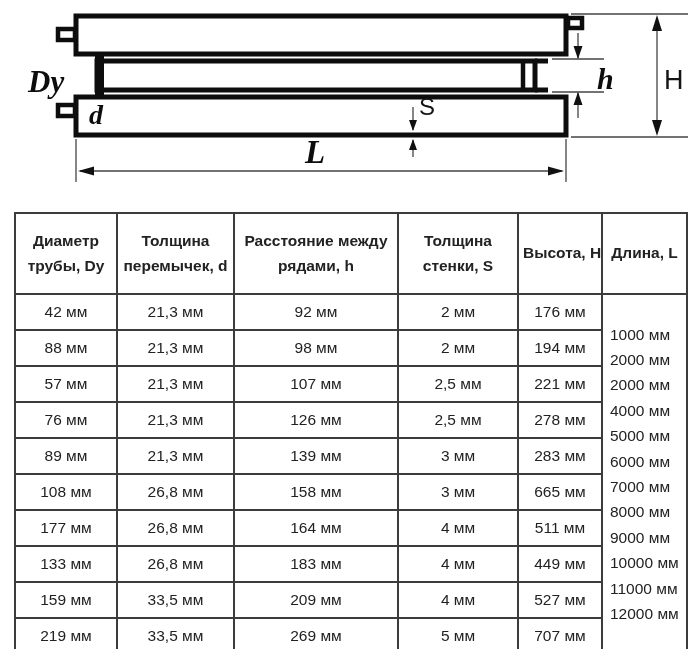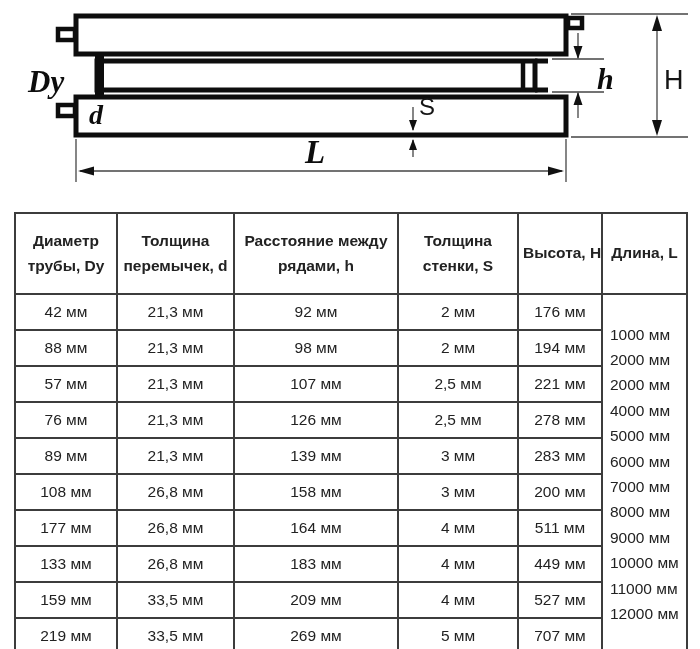--- a/index.html
+++ b/index.html
@@ -167,21 +167,21 @@
           <td data-name="table-cell">21,3 мм</td>
           <td data-name="table-cell">139 мм</td>
           <td data-name="table-cell">3 мм</td>
           <td data-name="table-cell">283 мм</td>
         </tr>
         <tr data-name="table-row">
           <td data-name="table-cell">108 мм</td>
           <td data-name="table-cell">26,8 мм</td>
           <td data-name="table-cell">158 мм</td>
           <td data-name="table-cell">3 мм</td>
-          <td data-name="table-cell">200 мм</td>
+          <td data-name="table-cell">665 мм</td>
         </tr>
         <tr data-name="table-row">
           <td data-name="table-cell">177 мм</td>
           <td data-name="table-cell">26,8 мм</td>
           <td data-name="table-cell">164 мм</td>
           <td data-name="table-cell">4 мм</td>
           <td data-name="table-cell">511 мм</td>
         </tr>
         <tr data-name="table-row">
           <td data-name="table-cell">133 мм</td>

